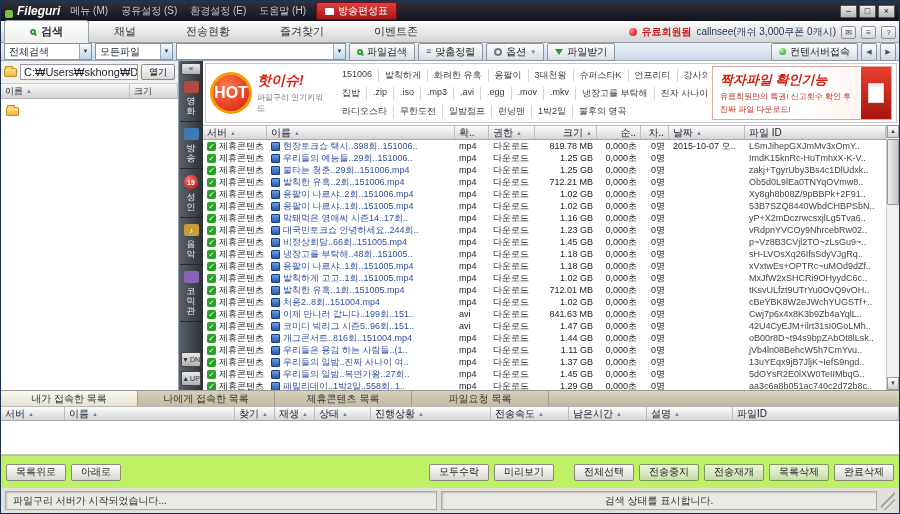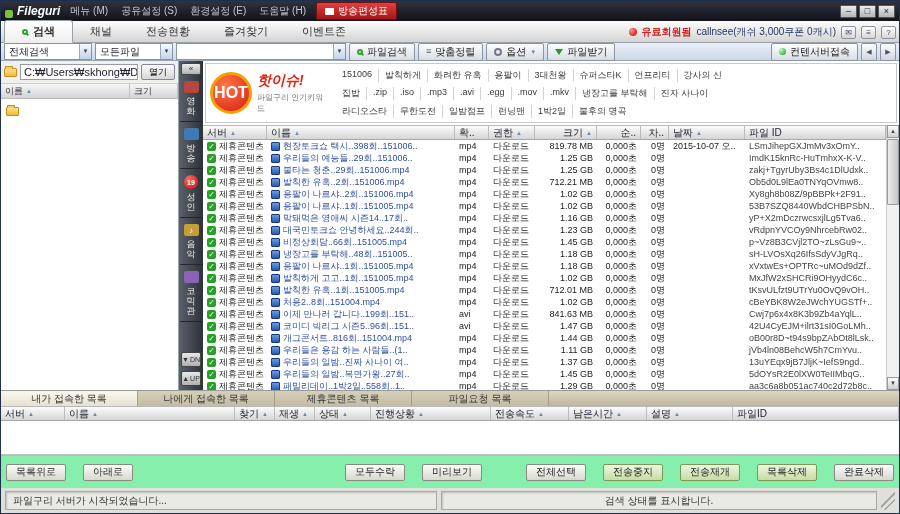--- a/index.html
+++ b/index.html
@@ -13,21 +13,21 @@
 .logo-dot{width:8px;height:8px;background:#7ac143;border-radius:2px}
 .menubar{display:flex;gap:13px}
 .menu-item{color:#c9c9d2;font-size:10px;cursor:default;white-space:nowrap}
 .broadcast-btn{background:linear-gradient(#e04040,#a81414);color:#fff;font-size:10px;padding:1px 8px;border-radius:2px;border:1px solid #701010;display:flex;gap:4px;align-items:center;white-space:nowrap}
 .tv-ico{width:9px;height:7px;background:#fff;border-radius:1px}
 .win-controls{margin-left:auto;display:flex;gap:2px}
 .win-btn{width:17px;height:13px;background:linear-gradient(#ececec,#b4b4b4);border:1px solid #555;font-size:9px;line-height:11px;text-align:center;color:#222;border-radius:1px}
 
 
 .tabbar{height:22px;background:linear-gradient(#fdfdfd,#d4d4d4);border-bottom:1px solid #9aa0a8;display:flex;align-items:flex-end;padding:0 3px;flex:0 0 auto}
-.tab{font-size:11px;color:#333;padding:3px 17px;display:flex;align-items:center;gap:5px;white-space:nowrap}
+.tab{font-size:11px;color:#333;padding:3px 25px;display:flex;align-items:center;gap:5px;white-space:nowrap}
 .tab.active{background:linear-gradient(#fff,#efefef);border:1px solid #9aa0a8;border-bottom-color:#efefef;border-radius:3px 3px 0 0;font-weight:bold;margin-bottom:-1px}
 .mag{width:6px;height:6px;border:2px solid #36a036;border-radius:50%;position:relative;display:inline-block;flex:0 0 auto}
 .mag::after{content:'';position:absolute;width:4px;height:2px;background:#36a036;right:-3px;bottom:-2px;transform:rotate(45deg)}
 .userinfo{margin-left:auto;display:flex;align-items:center;gap:5px;font-size:10px;padding-bottom:3px;white-space:nowrap}
 .red-dot{width:8px;height:8px;border-radius:50%;background:radial-gradient(circle at 30% 30%,#ff9090,#c00);flex:0 0 auto}
 .membership{color:#d02020;font-weight:bold}
 .account{color:#22365e}
 .mini-btn{width:15px;height:13px;border:1px solid #8a94a0;background:linear-gradient(#fff,#d6d6d6);font-size:8px;text-align:center;line-height:11px;border-radius:2px;color:#446}
 
 
@@ -120,21 +120,21 @@
 .btabs{height:16px;background:linear-gradient(#ddd7c2,#bcb69e);border-top:1px solid #999;display:flex;flex:0 0 auto}
 .btab{width:137px;font-size:10px;text-align:center;line-height:15px;color:#333;border-right:1px solid #a39d8a;background:linear-gradient(#d6d0ba,#c2bca4)}
 .btab.active{background:linear-gradient(#faf8ee,#e6e2d0);font-weight:normal}
 
 
 .x-server{width:64px}.x-name{width:170px}.x-find{width:40px}.x-play{width:40px}.x-status{width:56px}
 .x-progress{width:120px}.x-speed{width:78px}.x-remain{width:78px}.x-desc{width:86px}.x-id{flex:1}
 .transfer-body{height:34px;background:#fff;border-bottom:1px solid #c4c4c0;flex:0 0 auto}
 
 
-.actionbar{height:22px;background:#86efac;display:flex;align-items:center;gap:17px;padding:16px 5px;flex:0 0 auto;border-top:1px solid #b8b8b0}
+.actionbar{height:22px;background:#bef264;display:flex;align-items:center;gap:5px;padding:16px 5px;flex:0 0 auto;border-top:1px solid #b8b8b0}
 .act-btn{font-size:10px;height:17px;padding:0 9px;background:linear-gradient(#fcfcf9,#d8d8d0);border:1px solid #8a8a80;border-radius:2px;color:#222;white-space:nowrap}
 .act-btn.green{background:linear-gradient(#eef6e0,#c6dda4);border-color:#7a9a58}
 .group-gap{width:10px}
 
 
 .statusbar{height:25px;background:#e0e0da;display:flex;gap:4px;padding:3px 4px;flex:0 0 auto;align-items:stretch}
 .status-panel{border:1px solid #aaaaa2;box-shadow:inset 1px 1px 2px rgba(0,0,0,.18);background:#eaeae4;font-size:10px;color:#333;display:flex;align-items:center;padding:0 7px;overflow:hidden;white-space:nowrap}
 .sp-left{width:432px}
 .sp-right{flex:1;justify-content:center}
 .grip{width:14px;background:linear-gradient(135deg,transparent 45%,#a8a8a0 45%,#a8a8a0 52%,transparent 52%,transparent 65%,#a8a8a0 65%,#a8a8a0 72%,transparent 72%)}
@@ -313,20 +313,28 @@
               </div>
             <div class="kw-row">
 
             <span class="kw">라디오스타</span>
                 <span class="kw">무한도전</span>
                 <span class="kw">일밤점프</span>
                 <span class="kw">런닝맨</span>
                 <span class="kw">1박2일</span>
                 <span class="kw">불후의 명곡</span>
               </div>
+          </div>
+          <div class="ad">
+            <span class="ad-title">짝자파일 확인기능</span>
+            <span class="ad-line">유료회원만의 특권! 신고횟수 확인 후</span>
+            <span class="ad-line">진짜 파일 다운로드!</span>
+            <span class="ad-ribbon">
+              <span class="ad-paper"></span>
+            </span>
           </div>
         </div>
       </div>
 
       <div class="table-area">
         <div class="table-col">
           <div class="thead">
             <div class="th w-server">
                 <span>서버</span>
                 <span class="sort">▲</span>

